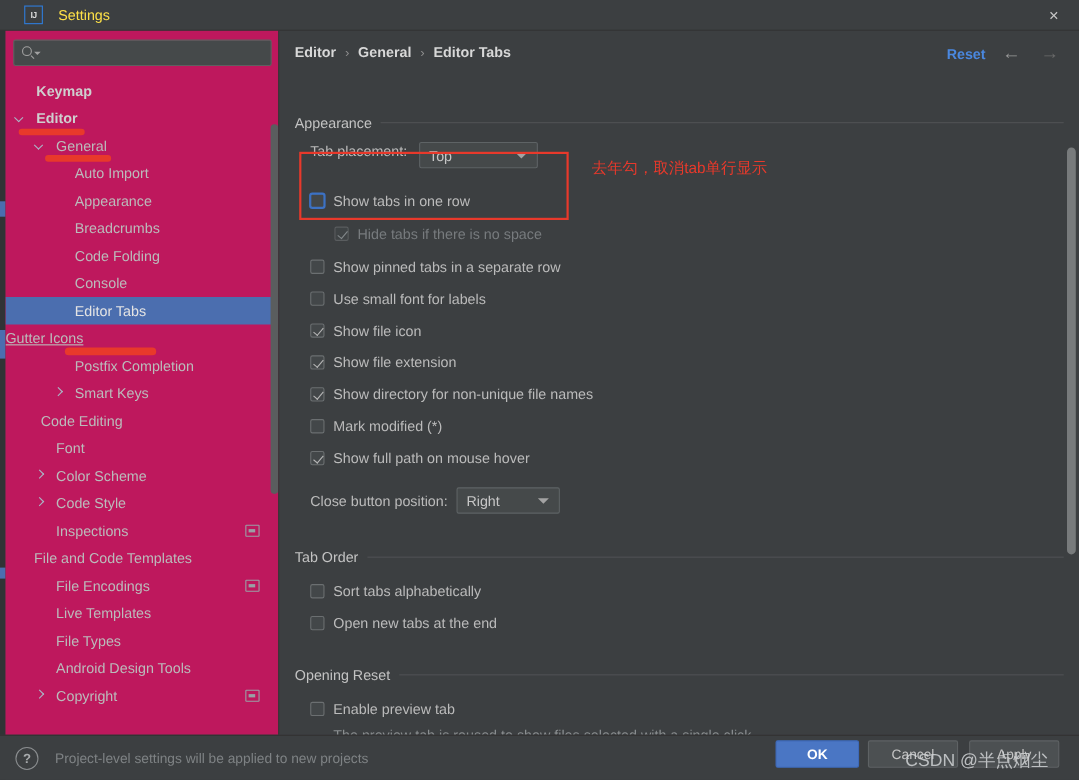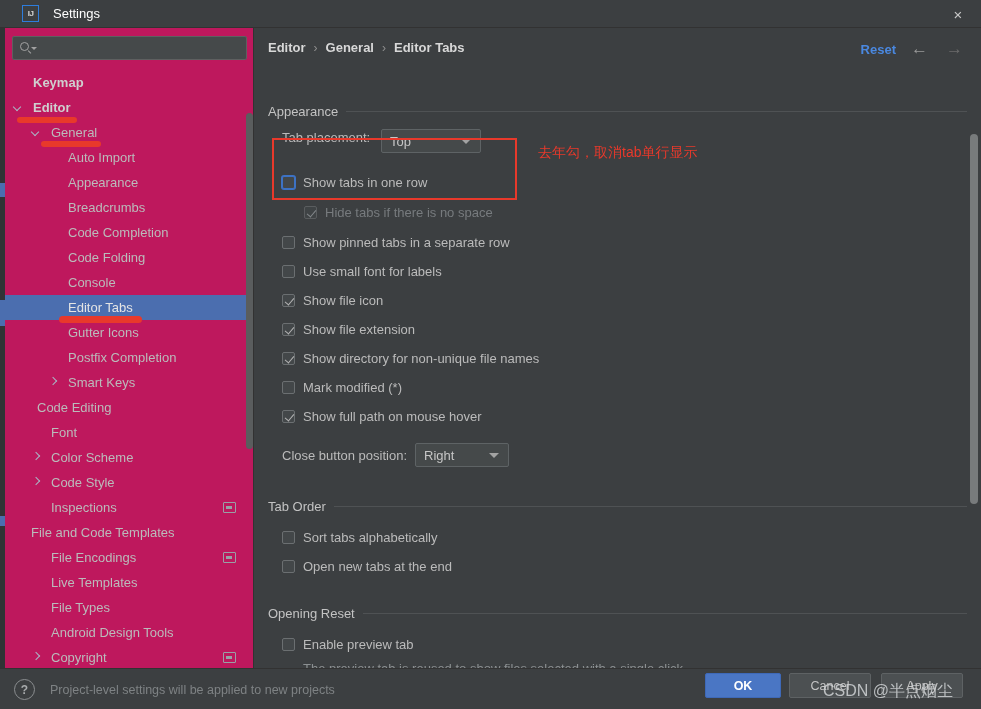--- a/index.html
+++ b/index.html
@@ -37,21 +37,21 @@
   .ij-logo {
     width: 17px; height: 17px; margin-left: 22px;
     border: 1.5px solid #2e7ddc;
     background: #3c3f41;
     display: flex; align-items: center; justify-content: center;
     font-size: 8px; font-weight: bold; color: #d6d6d6;
     letter-spacing: -0.5px;
     font-family: "Liberation Sans", sans-serif;
   }
   .win-title {
-    margin-left: 14px; font-size: 13px; color: #ffffff;
+    margin-left: 14px; font-size: 13px; color: #fde047;
   }
   .win-close {
     position: absolute; right: 0; top: 0;
     width: 46px; height: 28px;
     display: flex; align-items: center; justify-content: center;
     color: #c9c9c9; font-size: 15px; line-height: 1;
   }
 
   
   .sidebar {
@@ -364,33 +364,30 @@
         <div class="tree-row">
           <span class="tree-label" style="margin-left: 63px;">Auto Import</span>
         </div>
         <div class="tree-row">
           <span class="tree-label" style="margin-left: 63px;">Appearance</span>
         </div>
         <div class="tree-row">
           <span class="tree-label" style="margin-left: 63px;">Breadcrumbs</span>
         </div>
         <div class="tree-row">
-          <span class="tree-label" style="margin-left: 63px;">Code Completion</span>
-        </div>
-        <div class="tree-row">
           <span class="tree-label" style="margin-left: 63px;">Code Folding</span>
         </div>
         <div class="tree-row">
           <span class="tree-label" style="margin-left: 63px;">Console</span>
         </div>
         <div class="tree-row sel">
           <span class="tree-label" style="margin-left: 63px;">Editor Tabs</span>
         </div>
         <div class="tree-row">
-          <span class="tree-label" style="margin-left: 63px;">Gutter Icons</span>
+          <span class="tree-label" style=" text-decoration: underline;">Gutter Icons</span>
         </div>
         <div class="tree-row">
           <span class="tree-label" style="margin-left: 63px;">Postfix Completion</span>
         </div>
         <div class="tree-row">
           <span class="arrow" style="left: 43px;"></span>
           <span class="tree-label" style="margin-left: 63px;">Smart Keys</span>
         </div>
         <div class="tree-row">
           <span class="tree-label" style="margin-left: 32px;">Code Editing</span>
@@ -456,21 +453,21 @@
     <div class="content">
 
       <div class="group" style="top:30px;">
         <span class="group-title">Appearance</span>
         <span class="group-rule"></span>
       </div>
 
       <div class="row" style="left:28px;top:56px;">
         <span class="lbl">Tab placement:</span>
       </div>
-      <div class="combo" style="position:absolute;left:127px;top:55px;width:100px;">
+      <div class="combo" style="position:absolute;left:127px;top:55px;width:108px;">
         <span>Top</span>
         <span class="caret"></span>
       </div>
 
       <div class="row" style="left:28px;top:101px;">
         <span class="cb focus"></span>
         <span class="lbl">Show tabs in one row</span>
       </div>
 
       <div class="row" style="left:50px;top:131px;">

